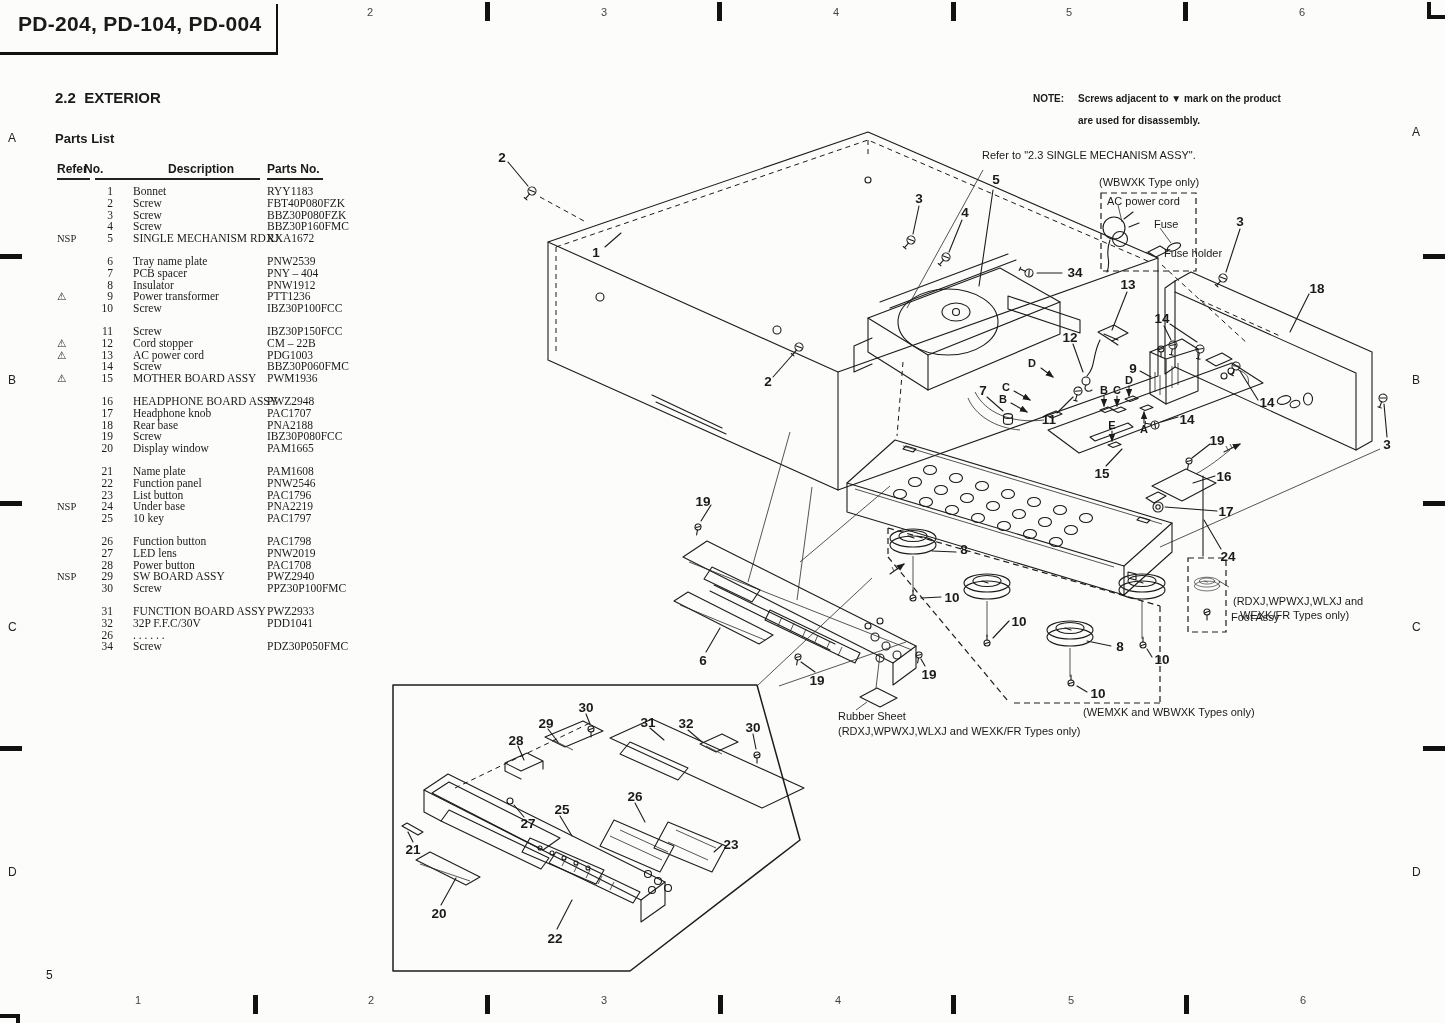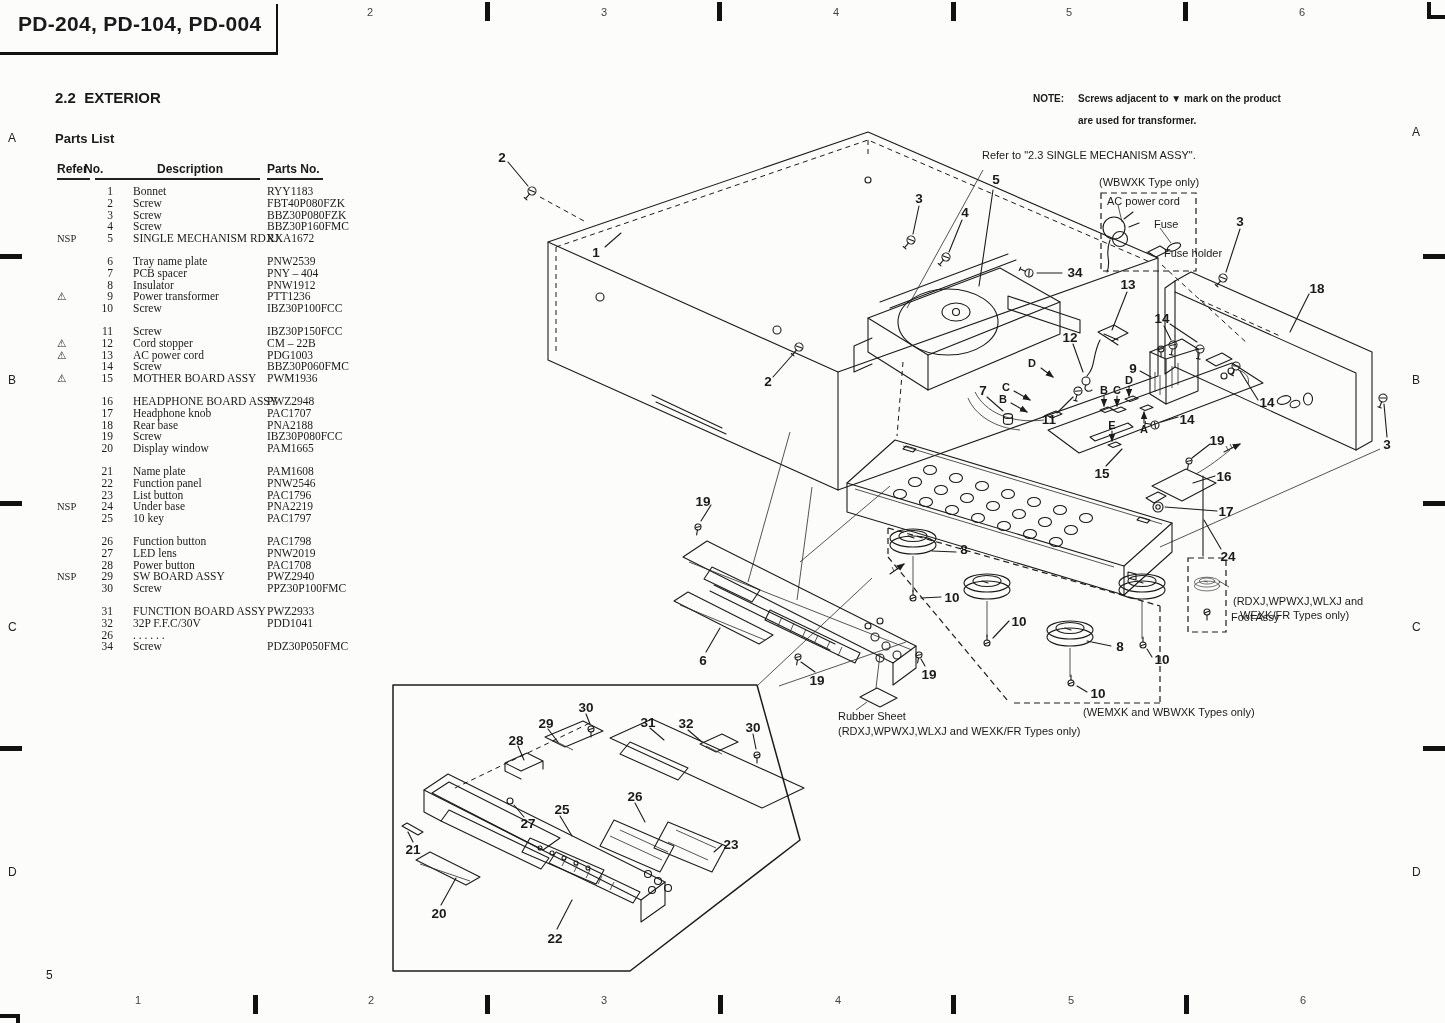--- a/index.html
+++ b/index.html
@@ -352,26 +352,26 @@
     </g>
   </svg>
 
   <div class="abs" id="title-box"></div>
   <div class="abs" id="page-title">PD-204, PD-104, PD-004</div>
   <div class="abs" id="section-heading">2.2  EXTERIOR</div>
   <div class="abs" id="parts-list-title">Parts List</div>
 
   <div class="abs note-t" style="left:1033px;top:93px">NOTE:</div>
   <div class="abs note-t" style="left:1078px;top:93px">Screws adjacent to ▼ mark on the product</div>
-  <div class="abs note-t" style="left:1078px;top:115px">are used for transformer.</div>
+  <div class="abs note-t" style="left:1078px;top:115px">are used for disassembly.</div>
 
   <div class="abs" id="parts-table">
     <span class="th" style="left:0">Refer</span>
     <span class="th" style="left:27px">No.</span>
-    <span class="th" style="left:100px">Description</span>
+    <span class="th" style="left:111px">Description</span>
     <span class="th" style="left:210px">Parts No.</span>
     <div class="hline" style="left:0;width:33px"></div>
     <div class="hline" style="left:38px;width:165px"></div>
     <div class="hline" style="left:210px;width:56px"></div>
     <div id="parts-rows">
         <div class="prow">
           <span class="c-mark"></span>
           <span class="c-no">1</span>
           <span class="c-desc">Bonnet</span>
           <span class="c-part">RYY1183</span>

